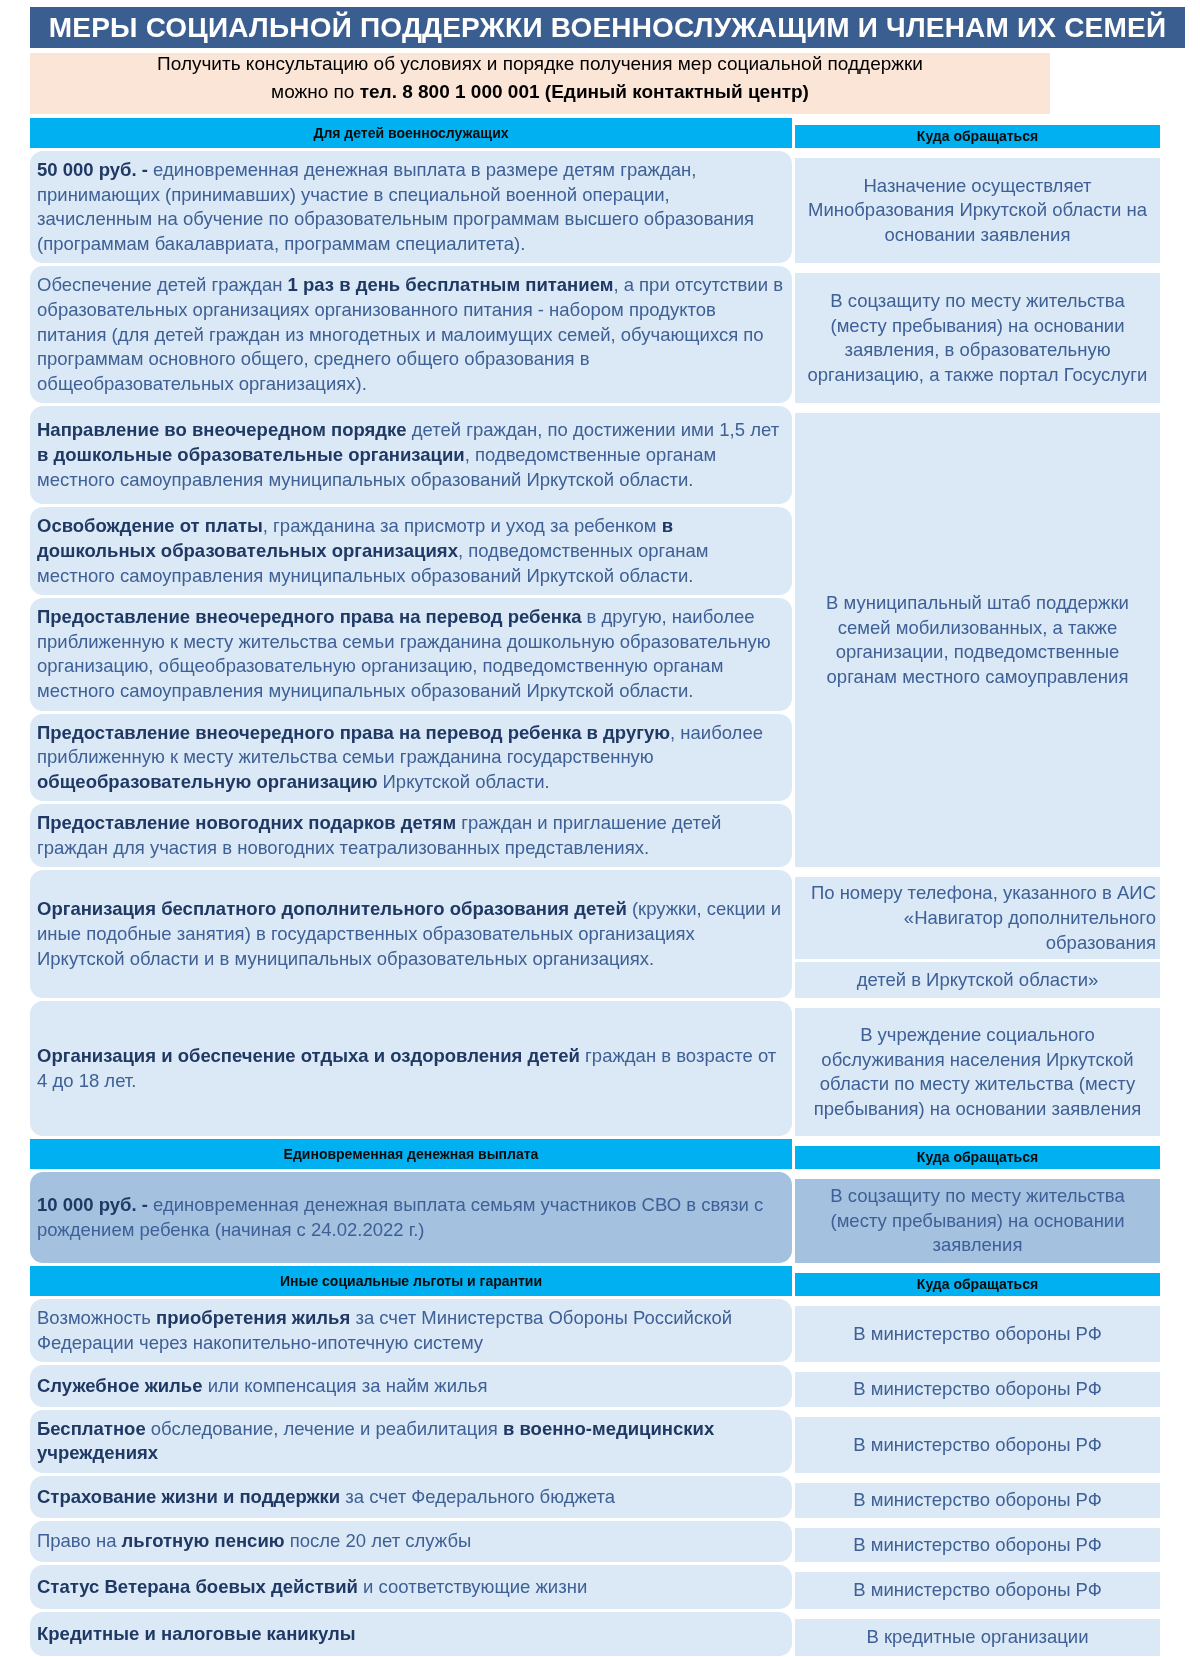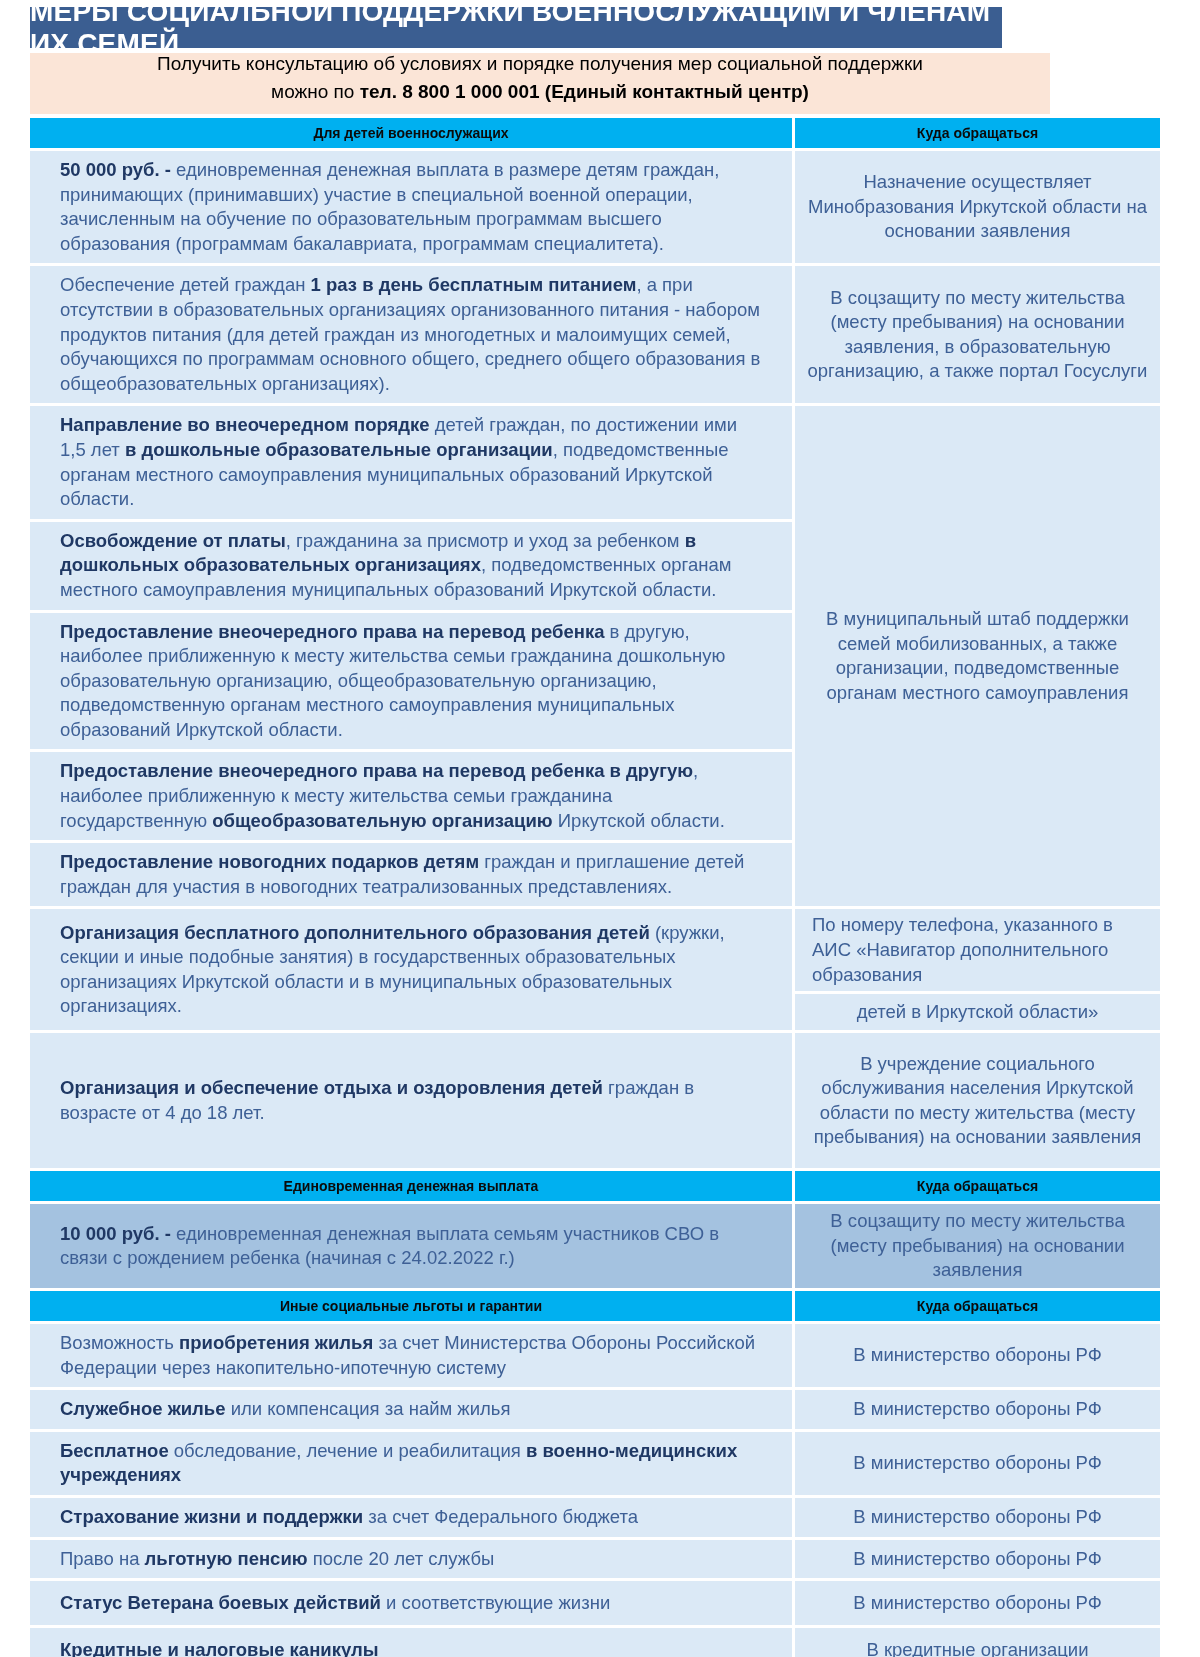--- a/index.html
+++ b/index.html
@@ -5,21 +5,21 @@
   * { box-sizing: border-box; margin: 0; padding: 0; }
   body { background: #ffffff; font-family: "Liberation Sans", sans-serif; }
   .page {
     position: relative;
     width: 1200px; height: 1657px;
     background: #ffffff;
     overflow: hidden;
   }
   .titlebar {
     position: absolute; left: 30px; top: 7px;
-    width: 972px; height: 41px;
+    width: 1155px; height: 41px;
     background: var(--title_bg, #3b5e91);
     color: var(--title_text, #ffffff);
     font-size: 28px; font-weight: bold;
     display: flex; align-items: center; justify-content: center;
     letter-spacing: 0.2px;
   }
   .banner {
     position: absolute; left: 30px; top: 53px;
     width: 1020px; height: 61px;
     background: var(--banner_bg, #fbe5d7);
@@ -60,47 +60,48 @@
   }
   .cell {
     background: var(--cell_bg, #dbe9f6);
     color: var(--text, #3e6096);
     font-size: 18.5px;
     line-height: 1.33;
   }
   .cell b { color: var(--text_bold, #1f3864); }
   .L {
     display: flex; flex-direction: column; justify-content: center;
-    padding: 7px 30px;
+    padding: 7px 7px;
     text-align: left;
+    border-radius: 13px;
   }
   .R {
     display: flex; align-items: center; justify-content: center;
     padding: 5px 10px;
     text-align: center;
   }
   .hdr {
     background: var(--header_bg, #00b0f0);
     color: var(--header_text, #0b0b0b);
     font-weight: bold; font-size: 14px;
     display: flex; align-items: center; justify-content: center;
     text-align: center;
   }
   .alt { background: var(--cell_alt_bg, #a4c2e0); }
   .c1 { grid-column: 1; }
-  .c2 { grid-column: 2; }
+  .c2 { grid-column: 2; margin-top: 7px; }
   .stack {
     background: transparent;
     display: flex; flex-direction: column;
     gap: 3px; padding: 0;
   }
   .stack > div {
     background: var(--cell_bg, #dbe9f6);
     display: flex; align-items: center; justify-content: center;
-    text-align: left; padding: 4px 17px;
+    text-align: right; padding: 4px 4px;
   }
   .stack > .part-top { flex: 1 1 auto; }
   .stack > .part-bottom { flex: 0 0 auto; min-height: 36px; }
 </style>
 </head>
 <body>
 
 <div class="page">
 
   <div class="titlebar">МЕРЫ СОЦИАЛЬНОЙ ПОДДЕРЖКИ ВОЕННОСЛУЖАЩИМ И ЧЛЕНАМ ИХ СЕМЕЙ</div>

